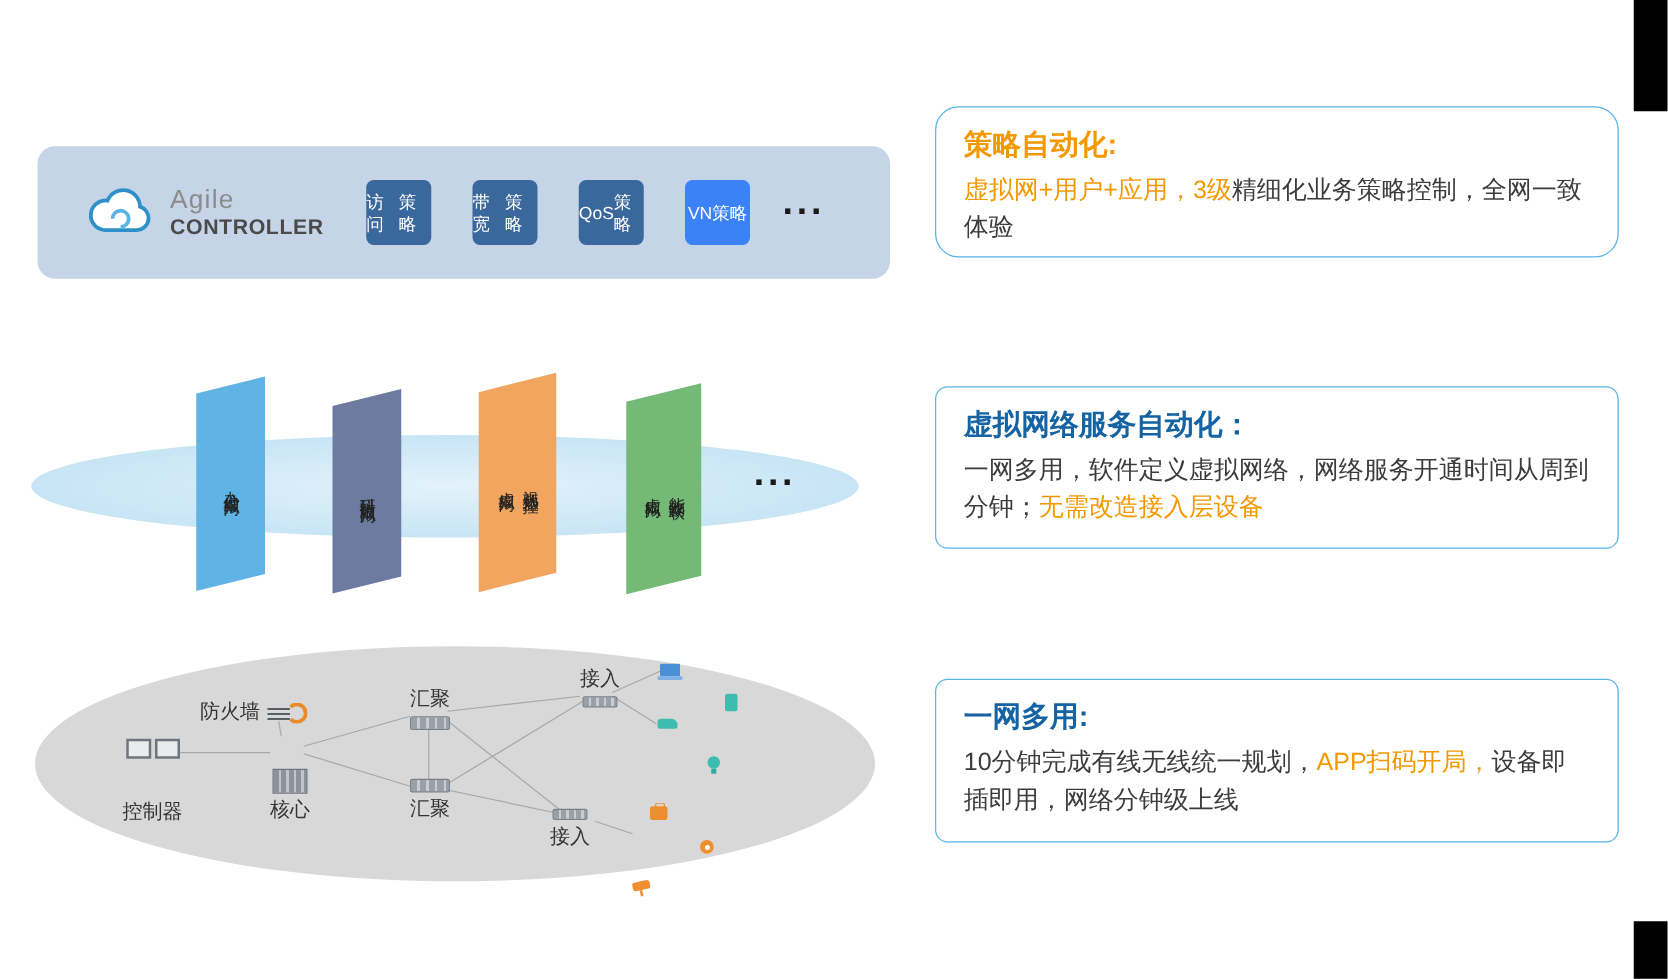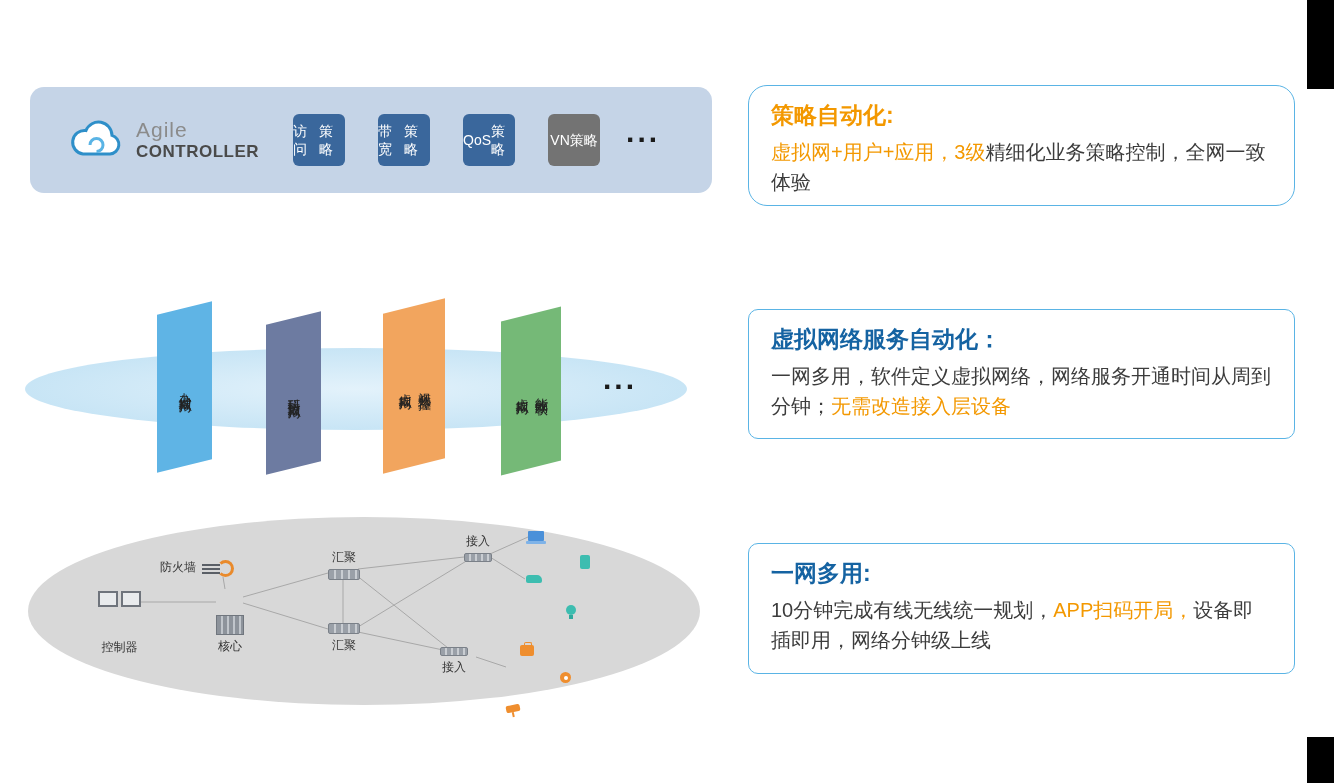--- a/index.html
+++ b/index.html
@@ -37,21 +37,21 @@
     white-space:pre-line;font-size:13px;color:#222;line-height:1.5;letter-spacing:2px;font-weight:500;text-align:center;}
   .vn-ellipsis{position:absolute;left:603px;top:362px;font-size:30px;font-weight:bold;
     color:#1a1a1a;letter-spacing:3px;}
 
   
   .phys-ellipse{position:absolute;left:28px;top:517px;width:672px;height:188px;border-radius:50%;background:#d8d8d8;}
   .topo{position:absolute;left:28px;top:517px;width:672px;height:188px;}
   .topo svg{position:absolute;left:0;top:0;}
   .node{position:absolute;display:flex;flex-direction:column;align-items:center;gap:3px;}
   .node.row{flex-direction:row;gap:6px;align-items:center;}
-  .node-label{font-size:12px;color:#333;white-space:nowrap;}
+  .node-label{font-size:16px;color:#333;white-space:nowrap;}
 
   .icon-screens{display:flex;gap:3px;}
   .icon-screens i{display:block;width:16px;height:12px;border:2px solid #6f747c;background:#e9ebed;}
   .icon-core{width:26px;height:18px;border:1px solid #70767e;
     background:repeating-linear-gradient(90deg,#8d939b 0 4px,#c0c5cb 4px 6px);}
   .icon-switch{width:30px;height:9px;border:1px solid #7a8088;border-radius:2px;
     background:repeating-linear-gradient(90deg,#9aa0a8 0 5px,#c9cdd2 5px 7px);}
   .icon-access{width:26px;height:7px;border:1px solid #7a8088;border-radius:2px;
     background:repeating-linear-gradient(90deg,#9aa0a8 0 4px,#c9cdd2 4px 6px);}
   .icon-firewall{position:relative;width:32px;height:15px;}
@@ -82,21 +82,21 @@
   .ib3{top:543px;height:131px;}
   .ib-title{font-size:23px;font-weight:bold;margin:0 0 6px 0;}
   .ib-body{font-size:20px;color:#3c3c3c;line-height:1.5;margin:0;}
 </style>
 </head>
 <body>
 
 <div class="black-top"></div>
 <div class="black-bottom"></div>
 
-<div class="controller-bar" style="background: rgb(197, 212, 231);">
+<div class="controller-bar" style="background: rgb(197, 212, 231); margin-top: 30px;">
   <div class="cloud-wrap">
     <svg width="60" height="46" viewBox="0 0 60 46">
       <path d="M17 37 h27 a9.5 9.5 0 0 0 2-18.6 A13.5 13.5 0 0 0 20 13.5 A9 9 0 0 0 17 37 z" fill="#ffffff" stroke="#2e8fc9" stroke-width="3"></path>
       <path d="M24 28 a6.5 6.5 0 1 1 6.5 6.5" fill="none" stroke="#5ab4e5" stroke-width="3"></path>
     </svg>
   </div>
   <div class="brand">
     <div class="brand-top">Agile</div>
     <div class="brand-bottom">CONTROLLER</div>
   </div>
@@ -106,21 +106,21 @@
       <span>策略</span>
     </div>
     <div class="badge" style="background: rgb(58, 103, 156);">
       <span>带宽</span>
       <span>策略</span>
     </div>
     <div class="badge" style="background: rgb(58, 103, 156);">
       <span>QoS</span>
       <span>策略</span>
     </div>
-    <div class="badge" style="background: #737373; align-items: center;">
+    <div class="badge" style="background: #3b82f6; align-items: center;">
       <span>VN</span>
       <span>策略</span>
     </div>
   </div>
   <div class="bar-ellipsis">...</div>
 </div>
 
 <div class="vn-ellipse"></div>
 <div class="vn-panel p1" style="background: rgb(95, 180, 229);">
   <span class="panel-label">办公虚拟网</span>

